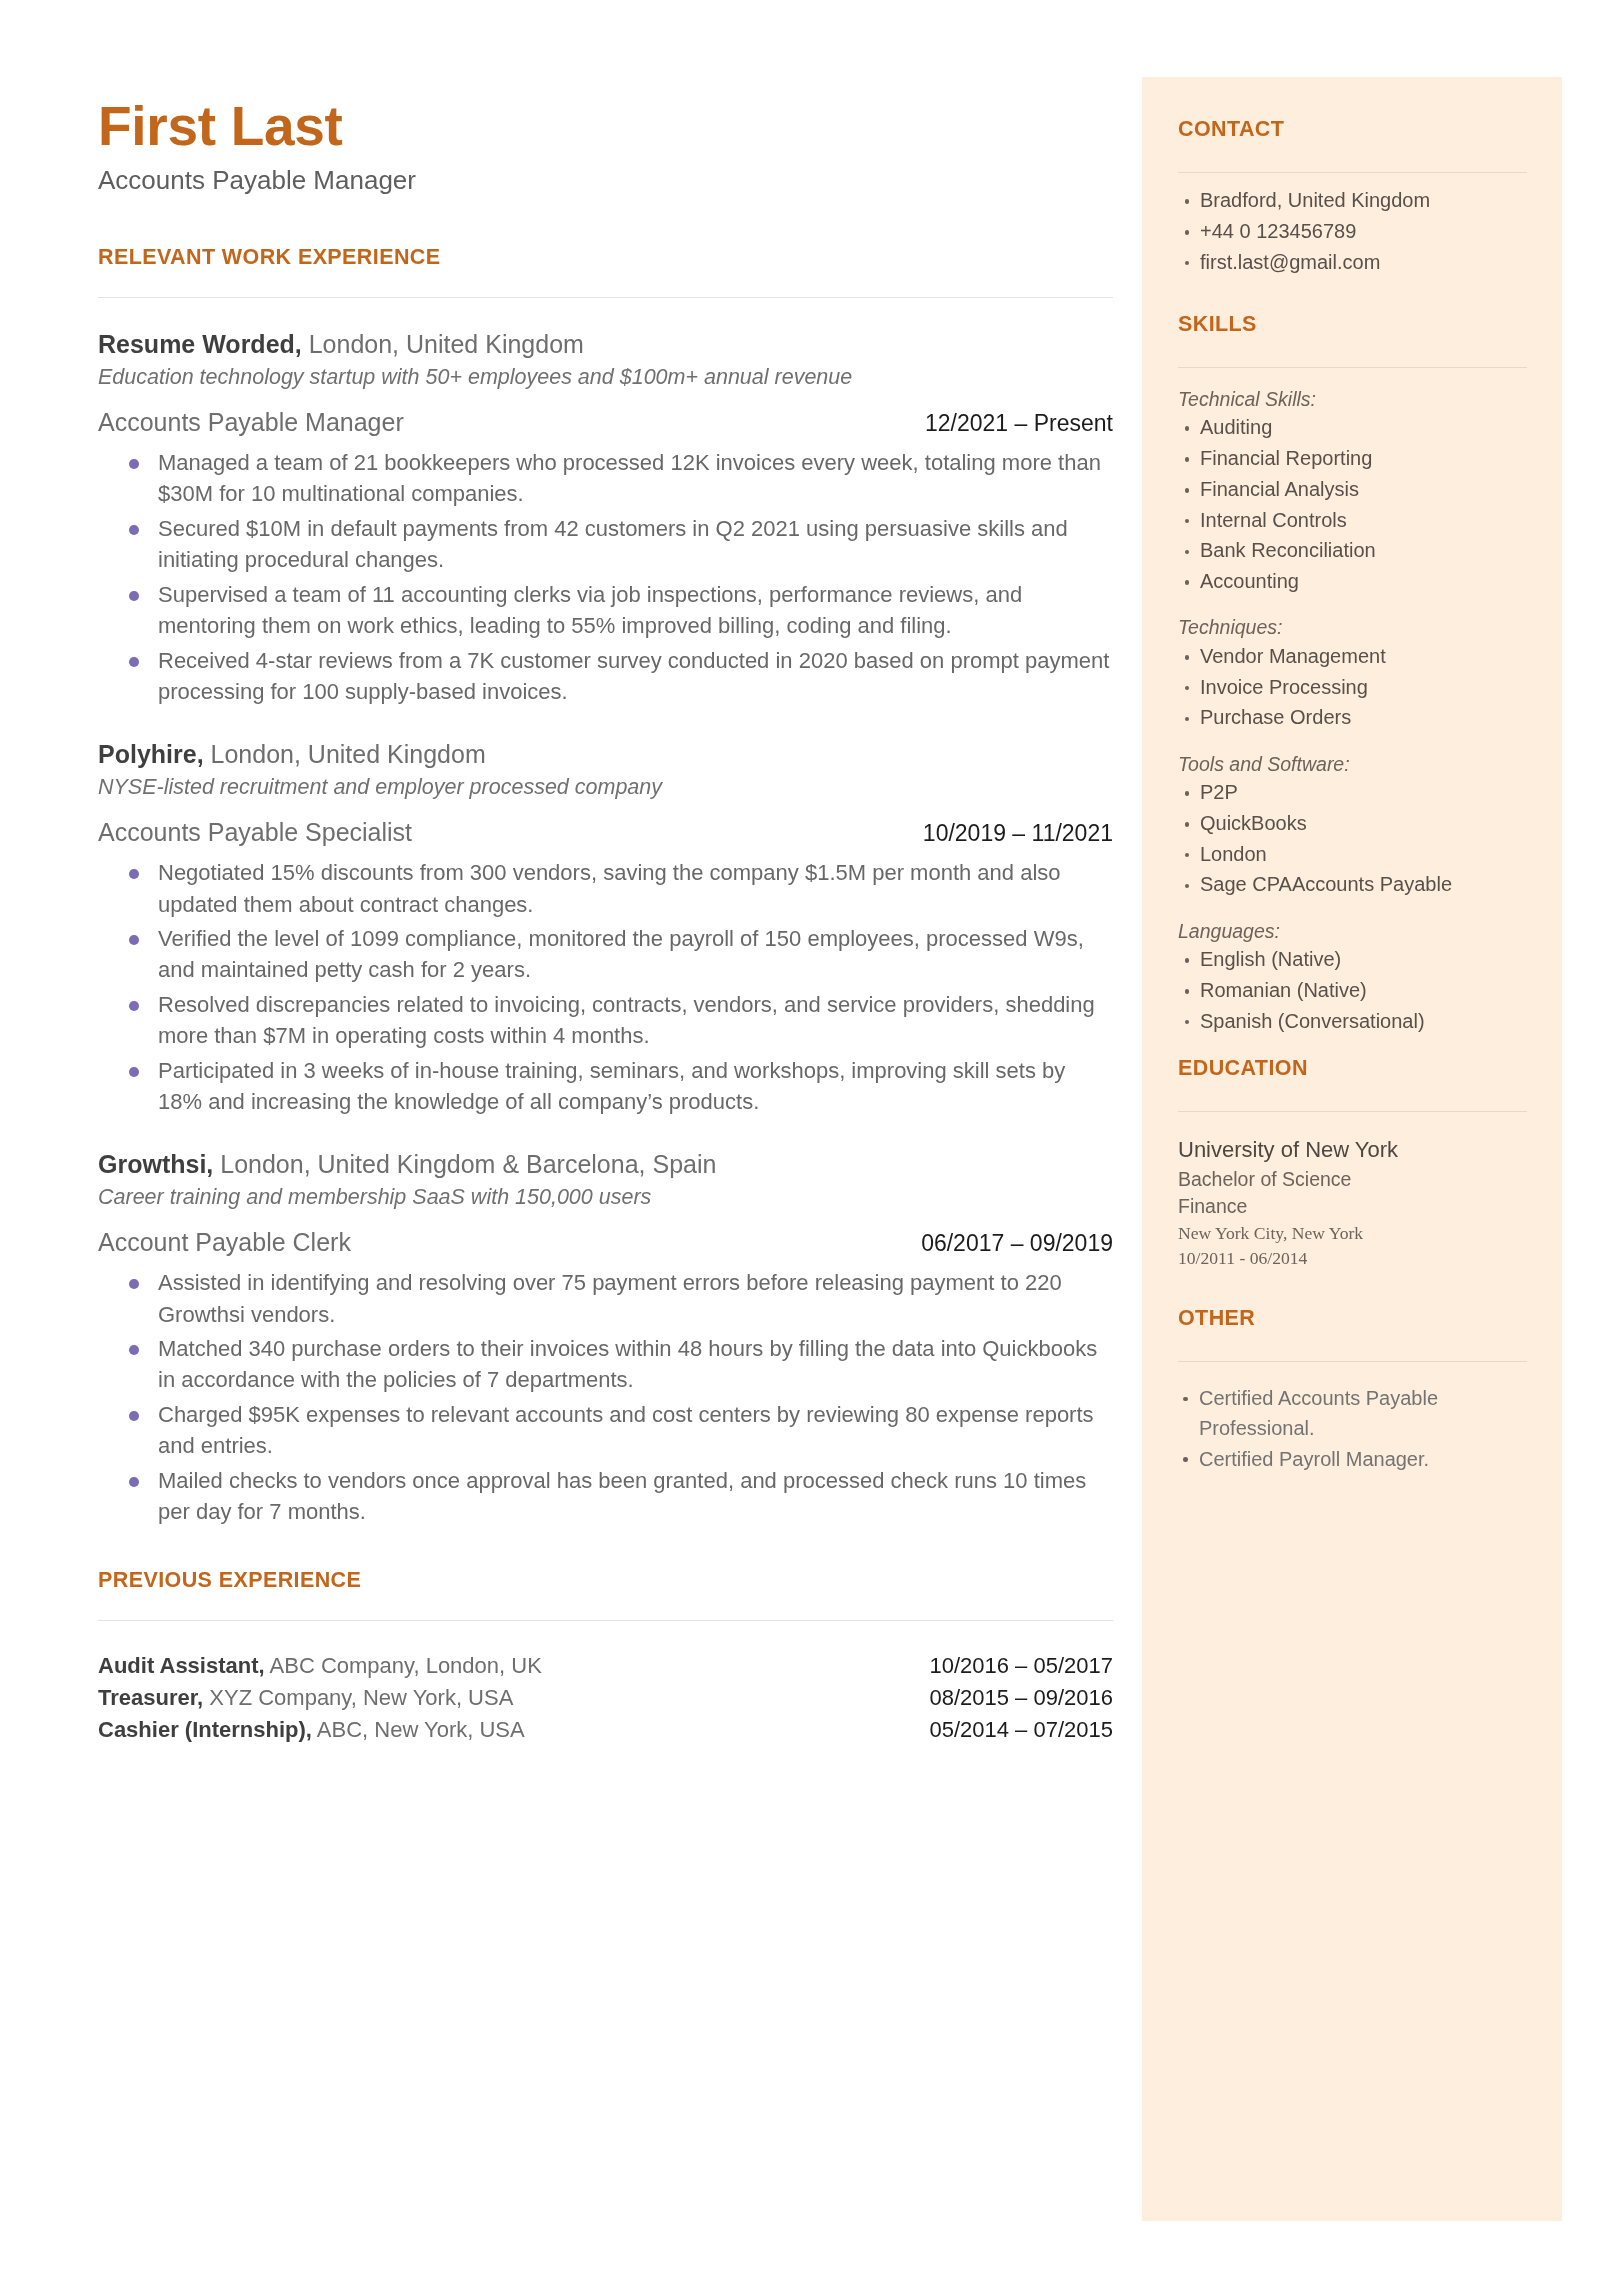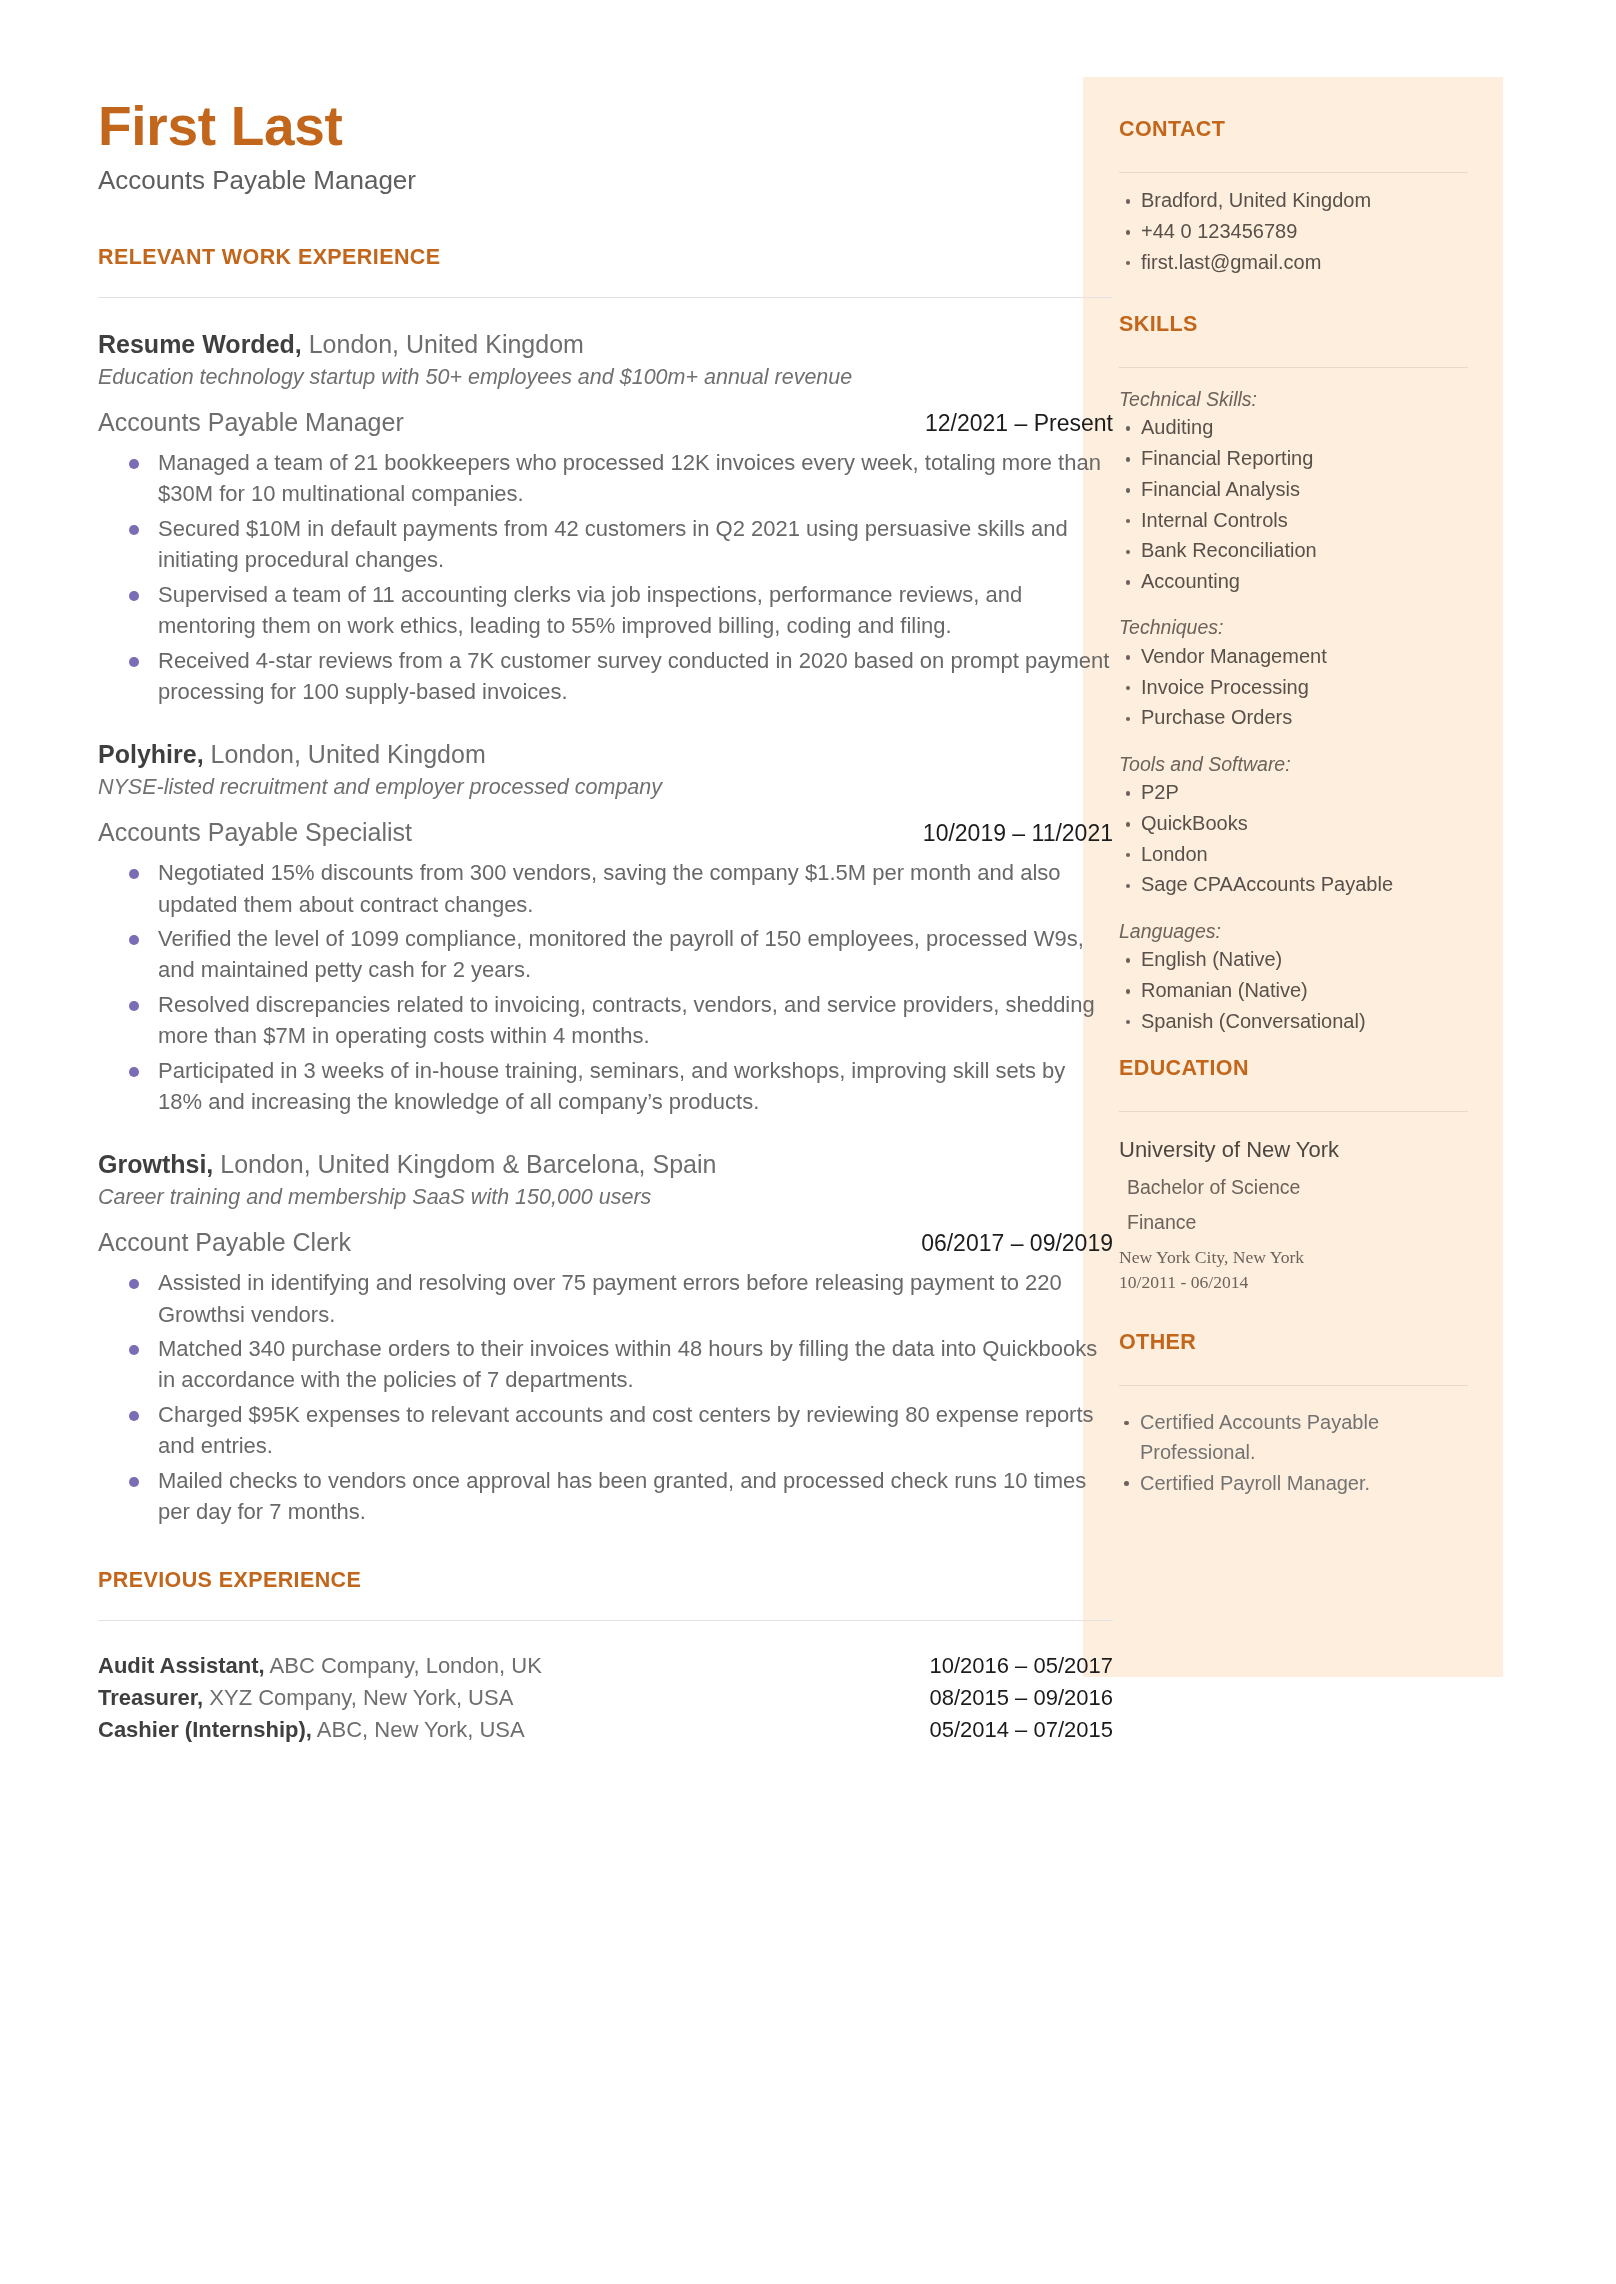--- a/index.html
+++ b/index.html
@@ -11,24 +11,24 @@
     width: 1617px;
     height: 2284px;
     font-family: "Liberation Sans", sans-serif;
     position: relative;
     overflow: hidden;
   }
 
   
   #sidebar {
     position: absolute;
-    left: 1083px;
+    left: 1142px;
     top: 77px;
     width: 420px;
-    height: 1600px;
+    height: 2144px;
     background: #fdeedd;
     box-sizing: border-box;
     padding: 40px 35px 4px 36px;
   }
   .side-head {
     color: #c2661b;
     font-weight: bold;
     font-size: 21.5px;
     letter-spacing: 0.4px;
     margin: 0;
@@ -69,21 +69,21 @@
   .side-group { margin-bottom: 19.5px; }
   .edu-school {
     color: #4d4741;
     font-size: 22px;
     margin: 0;
     line-height: 1.38;
   }
   .edu-line {
     color: #6b635c;
     font-size: 19.5px;
-    margin: 8px;
+    margin: 0;
     line-height: 1.42;
   }
   .edu-small {
     color: #6b635c;
     font-size: 17.6px;
     margin: 0;
     line-height: 1.42;
     font-family: Liberation Serif, serif;
   }
   .other-list {

